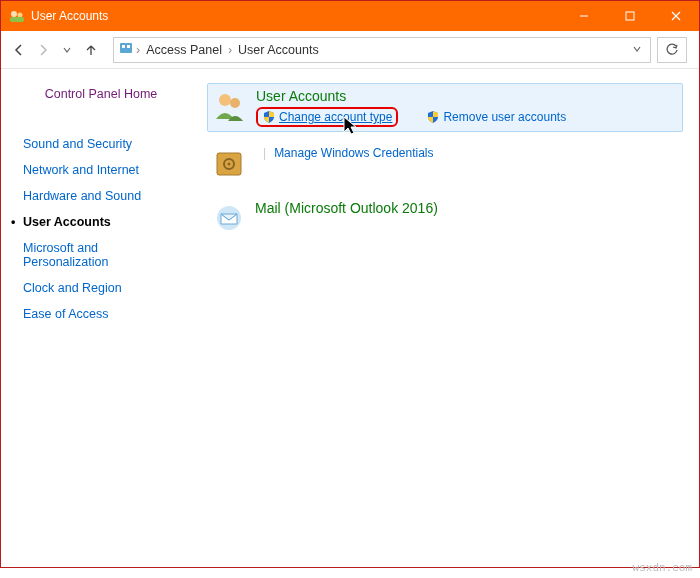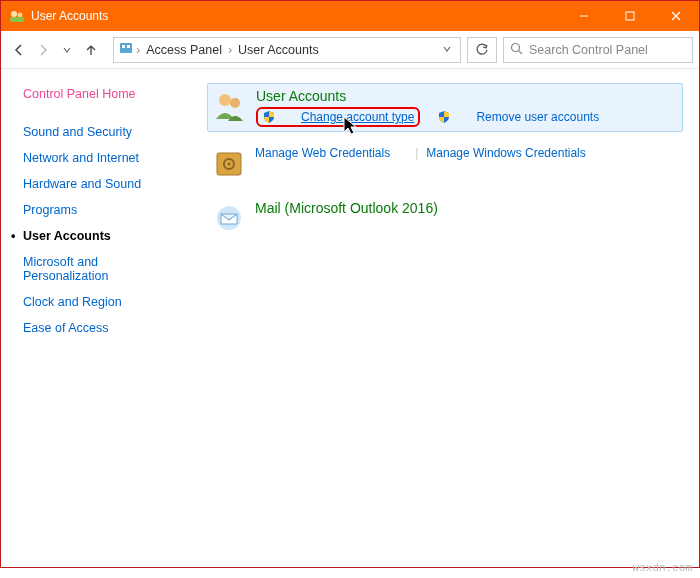--- a/index.html
+++ b/index.html
@@ -18,31 +18,31 @@
   .addrbar { flex:1; height:26px; border:1px solid #ccc; margin: 0 6px 0 10px; display:flex; align-items:center; padding:0 4px; font-size:12.5px; color:#333;}
   .addrbar .crumb { padding: 0 4px; }
   .addrbar .sep { color:#888; padding:0 2px;}
   .addrbar .drop { margin-left:auto; color:#666; padding:0 4px;}
   .refresh { width:30px; height:26px; border:1px solid #ccc; display:flex; align-items:center; justify-content:center; color:#555; margin-right:6px;}
   .searchbox { width:190px; height:26px; border:1px solid #ccc; display:flex; align-items:center; padding:0 6px; color:#888; font-size:12.5px;}
   .searchbox .sicon { margin-right:6px; color:#888;}
   .body { display:flex; height: 498px; }
   .sidebar { width: 190px; padding: 18px 12px 0 22px; font-size: 12.5px; }
   .sidebar .side-link { color:#0066cc; margin-bottom: 12px; display:block; cursor:default;}
-  .sidebar .side-link.home { color:#ec4899; margin-bottom: 24px;}
+  .sidebar .side-link.home { color:#701a75; margin-bottom: 36px; text-align: center;}
   .sidebar .side-link.active { color:#000; font-weight: bold; position: relative;}
   .sidebar .side-link.active::before { content:"•"; position:absolute; left:-12px; color:#000;}
   .main { flex:1; padding: 14px 16px; }
   .category { display:flex; align-items:flex-start; margin-bottom: 10px; padding:4px; border-radius:2px;}
   .category.highlighted { background:#e8f3fd; border:1px solid #b3d7f2; }
   .cat-icon { width:36px; height:36px; flex:0 0 36px; margin-right:8px; display:flex; align-items:center; justify-content:center;}
   .cat-body { flex:1; }
   .cat-title { color: #0a7a0a; font-size: 14px; margin-bottom: 3px;}
   .cat-links { font-size: 12px; display:flex; flex-wrap:wrap; gap: 0;}
-  .task { color:#0066cc; display:inline-flex; align-items:center; margin-right: 17px; gap: 22px;}
+  .task { color:#0066cc; display:inline-flex; align-items:center; margin-right: 28px;}
   .task.circled { border:2.5px solid #e60000; border-radius:6px; padding:1px 4px; text-decoration: underline; position:relative;}
   .shield { width:14px; height:14px; margin-right:3px; display:inline-flex;}
   .divider { color:#ccc; margin: 0 8px;}
   .watermark { position:absolute; bottom:4px; right:8px; color:#bbb; font-size:11px; font-family: Liberation Mono, monospace;}
   .cursor { position:absolute; top:115px; left:342px; pointer-events:none;}
 </style>
 </head>
 <body>
 
 <div class="window">
@@ -111,36 +111,28 @@
           </svg></span>
     </div>
 
     <div class="refresh">
         <svg width="14" height="14" viewBox="0 0 14 14">
           <path d="M11 3 A5 5 0 1 0 12 7" fill="none" stroke="#555" stroke-width="1.3"></path>
           <path d="M12 2 L11 5 L8 4" fill="none" stroke="#555" stroke-width="1.3"></path>
         </svg>
       </div>
 
-    <div class="searchbox">
-      <span class="sicon"><svg width="13" height="13" viewBox="0 0 13 13">
-            <circle cx="5.5" cy="5.5" r="4" fill="none" stroke="#888" stroke-width="1.2"></circle>
-            <line x1="8.5" y1="8.5" x2="12" y2="12" stroke="#888" stroke-width="1.2"></line>
-          </svg></span>
-      <span>Search Control Panel</span>
-    </div>
   </div>
 
   <div class="body">
     <div class="sidebar">
       <a class="side-link home">Control Panel Home</a>
       <a class="side-link">Sound and Security</a>
       <a class="side-link">Network and Internet</a>
       <a class="side-link">Hardware and Sound</a>
-      <a class="side-link">Programs</a>
       <a class="side-link active">User Accounts</a>
       <a class="side-link">Microsoft and Personalization</a>
       <a class="side-link">Clock and Region</a>
       <a class="side-link">Ease of Access</a>
     </div>
 
     <div class="main">
 
       <div class="category highlighted">
         <div class="cat-icon">
@@ -181,23 +173,20 @@
       <div class="category">
         <div class="cat-icon">
           <svg width="32" height="32" viewBox="0 0 32 32">
               <rect x="4" y="5" width="24" height="22" rx="2" fill="#d9a441" stroke="#a67a2e"></rect>
               <circle cx="16" cy="16" r="5" fill="none" stroke="#8a6426" stroke-width="2"></circle>
               <circle cx="16" cy="16" r="1.5" fill="#8a6426"></circle>
             </svg>
         </div>
         <div class="cat-body">
           <div class="cat-links">
-            <span class="task">
-                <span>Manage Web Credentials</span>
-              </span>
             <span class="divider">|</span>
             <span class="task">
                 <span>Manage Windows Credentials</span>
               </span>
           </div>
         </div>
       </div>
 
       <div class="category">
         <div class="cat-icon">

